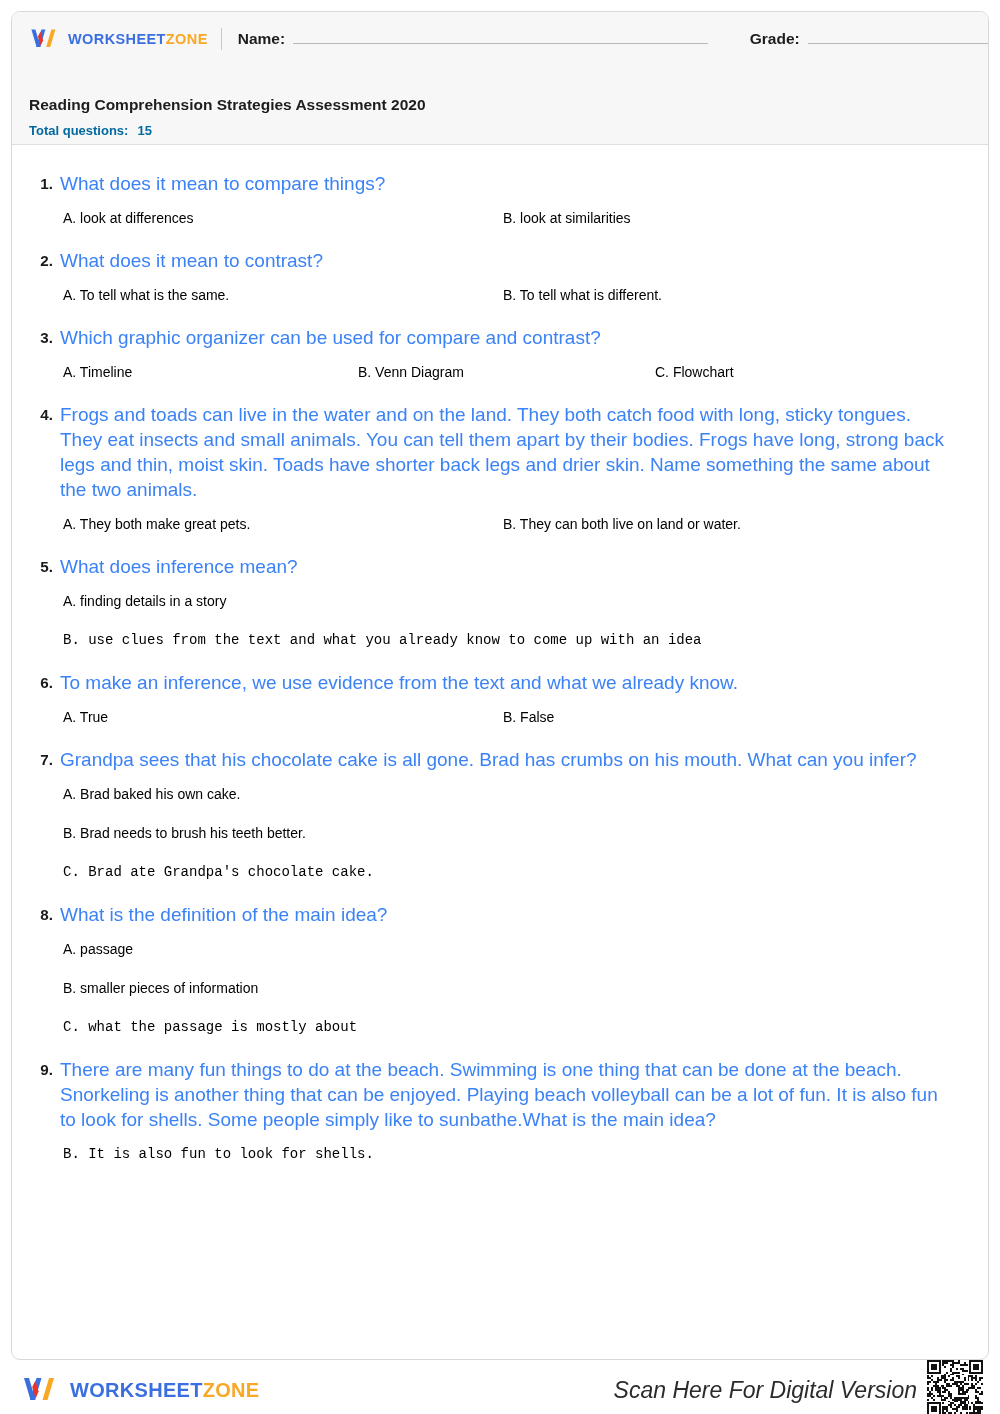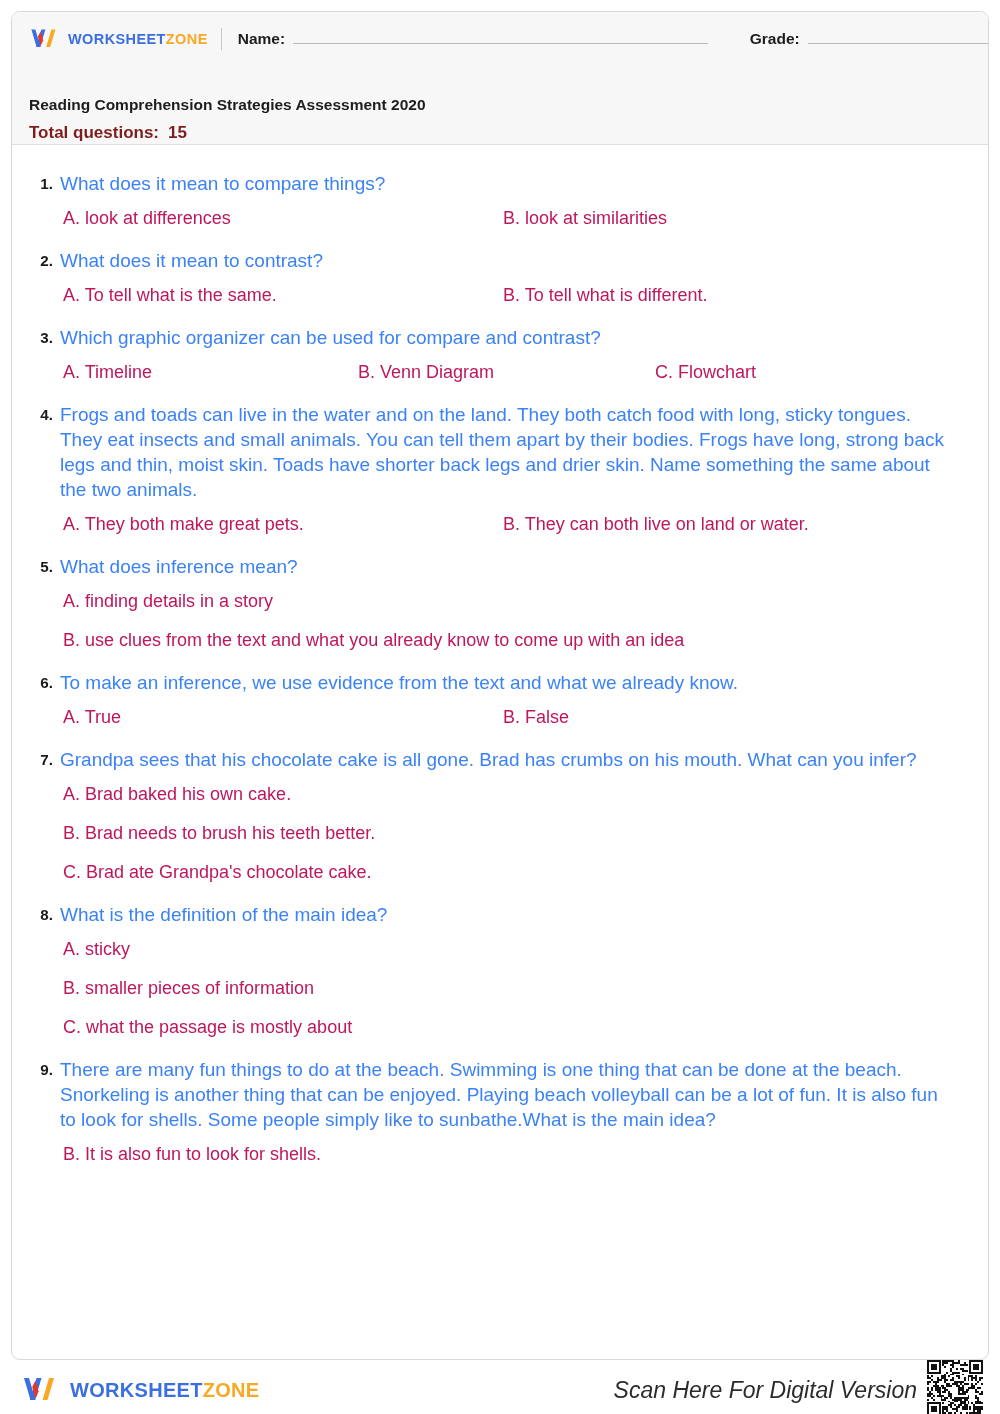--- a/index.html
+++ b/index.html
@@ -85,23 +85,23 @@
     padding: 6px 0 0 17px;
     margin-top: 24px;
   }
   .doc-title {
     font-size: 15.5px;
     font-weight: 700;
     color: #1d1d1d;
     margin: 0 0 9px 0;
   }
   .total-line {
-    font-size: 17px;
-    font-weight: 700;
-    color: #7f1d1d;
+    font-size: 13px;
+    font-weight: 700;
+    color: #0369a1;
     margin: 0;
   }
   .total-line .tq-count { font-weight: 700; margin-left: 9px; }
 
   
   .sheet-body {
     padding: 26px 34px 10px 22px;
   }
   .q {
     display: flex;
@@ -125,27 +125,27 @@
     margin: 0;
   }
   .opts {
     margin-top: 10px;
   }
   .opts.row {
     display: flex;
   }
   .opts.row .opt { flex: 0 0 auto; }
   .opt {
-    font-size: 18px;
+    font-size: 14px;
     line-height: 25px;
-    color: #be185d;
+    color: #000000;
     padding-left: 3px;
   }
   .opts.stack .opt { margin-bottom: 14px; }
-  .opts.stack .opt:last-child { margin-bottom: 0; }
+  .opts.stack .opt:last-child { margin-bottom: 0; font-family: Liberation Mono, monospace; }
 
   
   .opts.cols2 .opt:nth-child(1) { width: 440px; }
   .opts.cols3 .opt:nth-child(1) { width: 295px; }
   .opts.cols3 .opt:nth-child(2) { width: 297px; }
 
   
   .sheet-footer {
     position: absolute;
     left: 11px; top: 1366px;
@@ -301,21 +301,21 @@
             <div class="opt">B. Brad needs to brush his teeth better.</div>
             <div class="opt">C. Brad ate Grandpa's chocolate cake.</div>
           </div>
         </div>
       </div>
       <div class="q">
         <div class="q-num">8.</div>
         <div class="q-main">
           <p class="q-text">What is the definition of the main idea?</p>
           <div class="opts stack">
-            <div class="opt">A. sticky</div>
+            <div class="opt">A. passage</div>
             <div class="opt">B. smaller pieces of information</div>
             <div class="opt">C. what the passage is mostly about</div>
           </div>
         </div>
       </div>
       <div class="q">
         <div class="q-num">9.</div>
         <div class="q-main">
           <p class="q-text">There are many fun things to do at the beach. Swimming is one thing that can be done at the beach. Snorkeling is another thing that can be enjoyed. Playing beach volleyball can be a lot of fun. It is also fun to look for shells. Some people simply like to sunbathe.What is the main idea?</p>
           <div class="opts stack">

